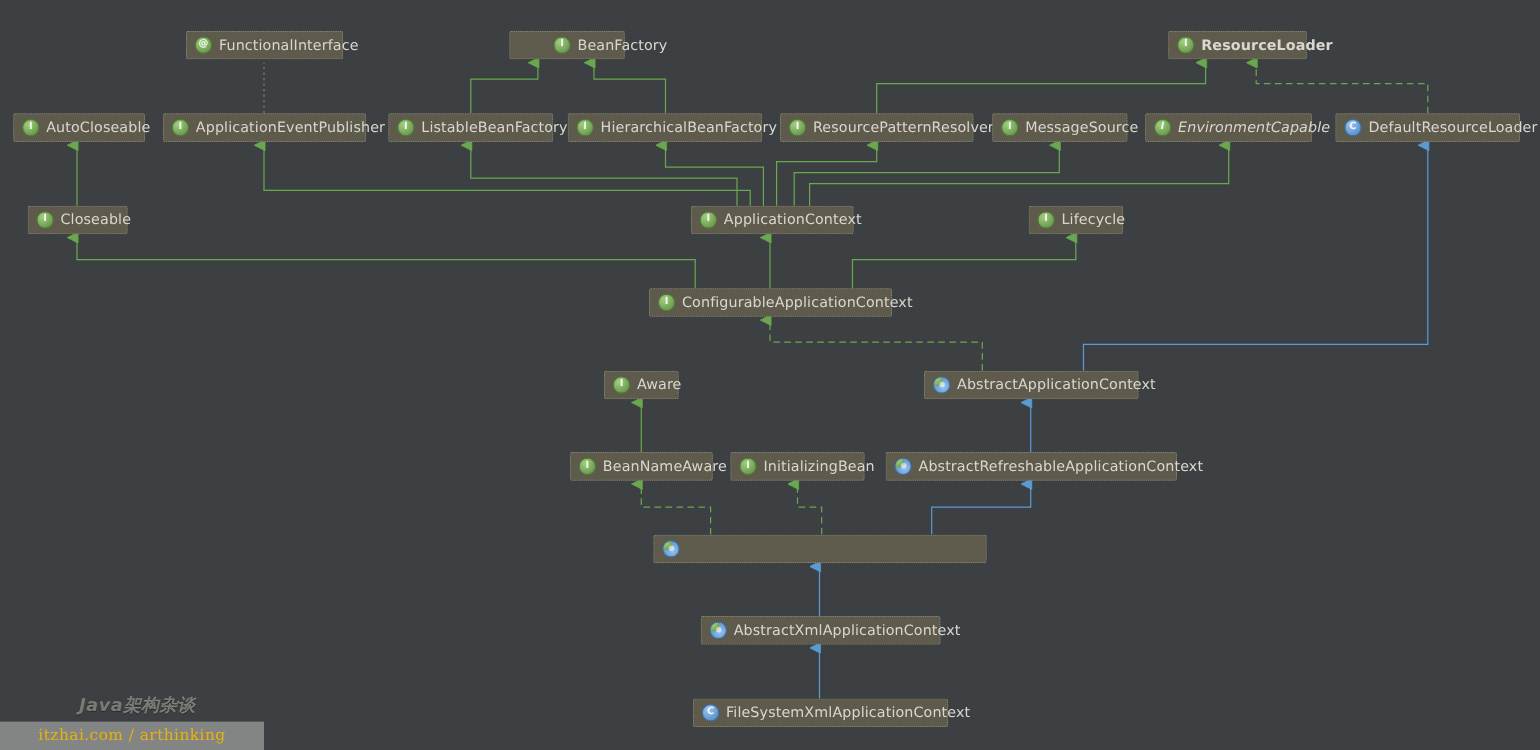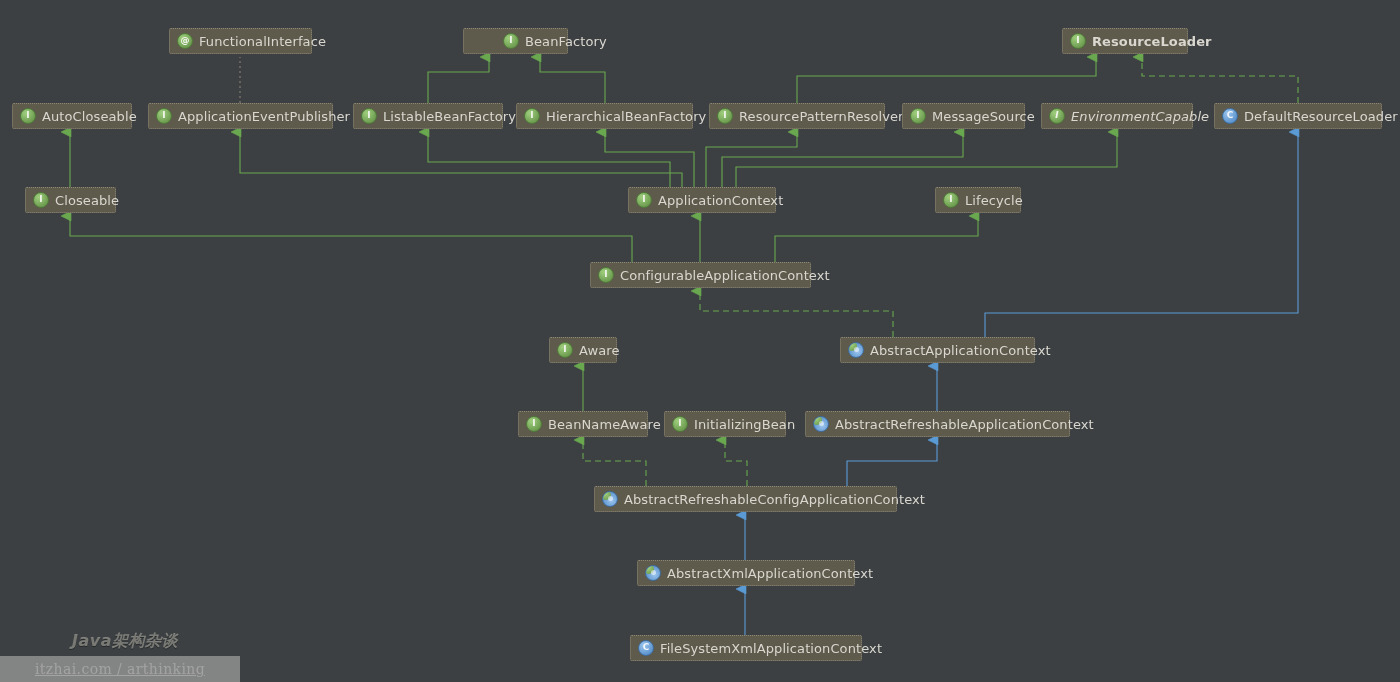--- a/index.html
+++ b/index.html
@@ -142,25 +142,24 @@
     left: 0;
     bottom: 0;
     width: 240px;
     height: 26px;
     background: rgba(190,190,185,0.55);
     display: flex;
     align-items: center;
     justify-content: center;
   }
   #wm-bar span {
-    color: #a3a3a3;
+    color: #eab308;
     font-size: 14px;
     font-family: "DejaVu Serif", "Liberation Serif", serif;
     letter-spacing: 0.4px;
-    text-decoration: underline;
   }
 </style>
 </head>
 <body>
 
 <div id="diagram-root">
 
   <svg id="edge-layer" width="1400" height="682" viewBox="0 0 1400 682">
     <defs>
       <marker id="arrow-green" markerWidth="11" markerHeight="11" refX="5" refY="9" orient="auto" markerUnits="userSpaceOnUse">
@@ -305,21 +304,20 @@
       <div class="node" style="left: 664px; top: 411px; width: 122px; align-items: center;">
         <span class="ico ico-interface"></span>
         <span class="label">InitializingBean</span>
       </div>
       <div class="node" style="left: 805px; top: 411px; width: 265px;">
         <span class="ico ico-abstract"></span>
         <span class="label">AbstractRefreshableApplicationContext</span>
       </div>
       <div class="node" style="left: 594px; top: 486px; width: 303px;">
         <span class="ico ico-abstract"></span>
-        <span class="label">AbstractRefreshableConfigApplicationContext</span>
       </div>
       <div class="node" style="left: 637px; top: 560px; width: 218px;">
         <span class="ico ico-abstract"></span>
         <span class="label">AbstractXmlApplicationContext</span>
       </div>
       <div class="node" style="left: 630px; top: 635px; width: 232px;">
         <span class="ico ico-class"></span>
         <span class="label">FileSystemXmlApplicationContext</span>
       </div>
     </div>

